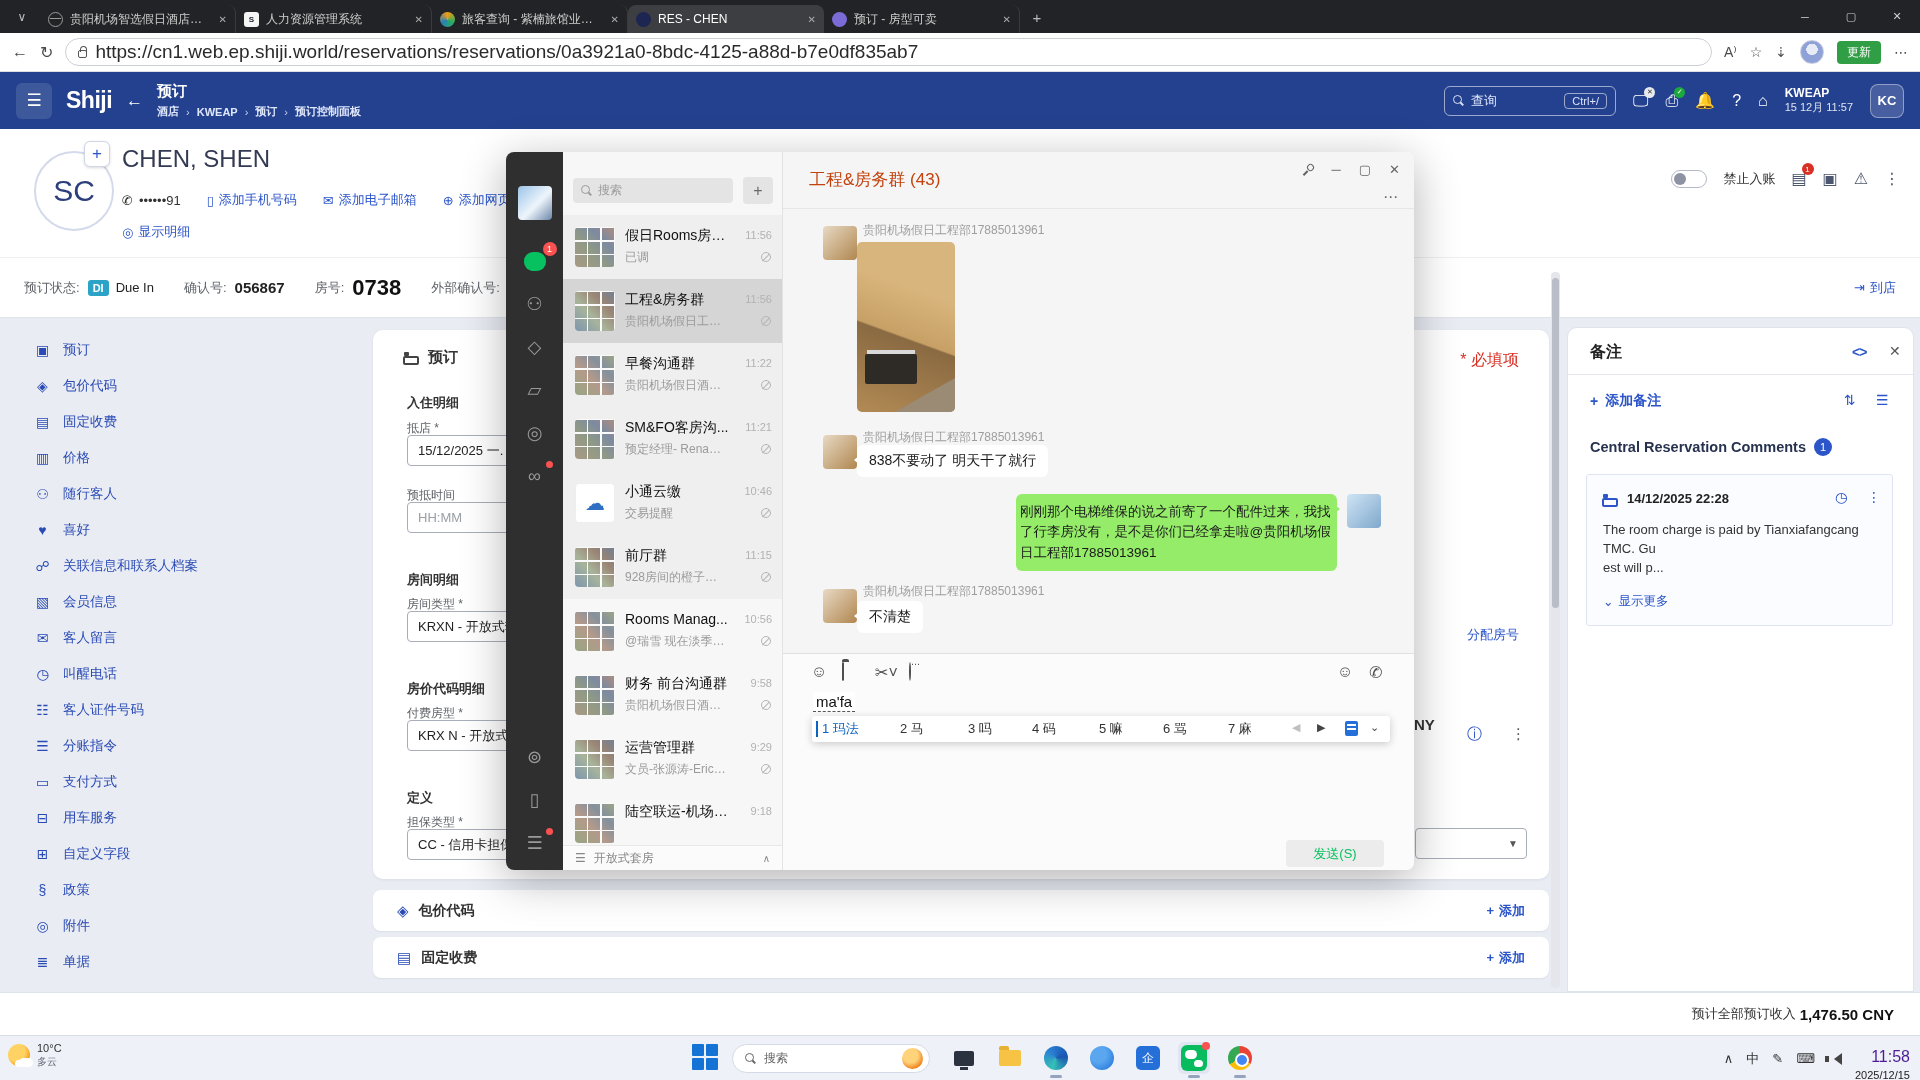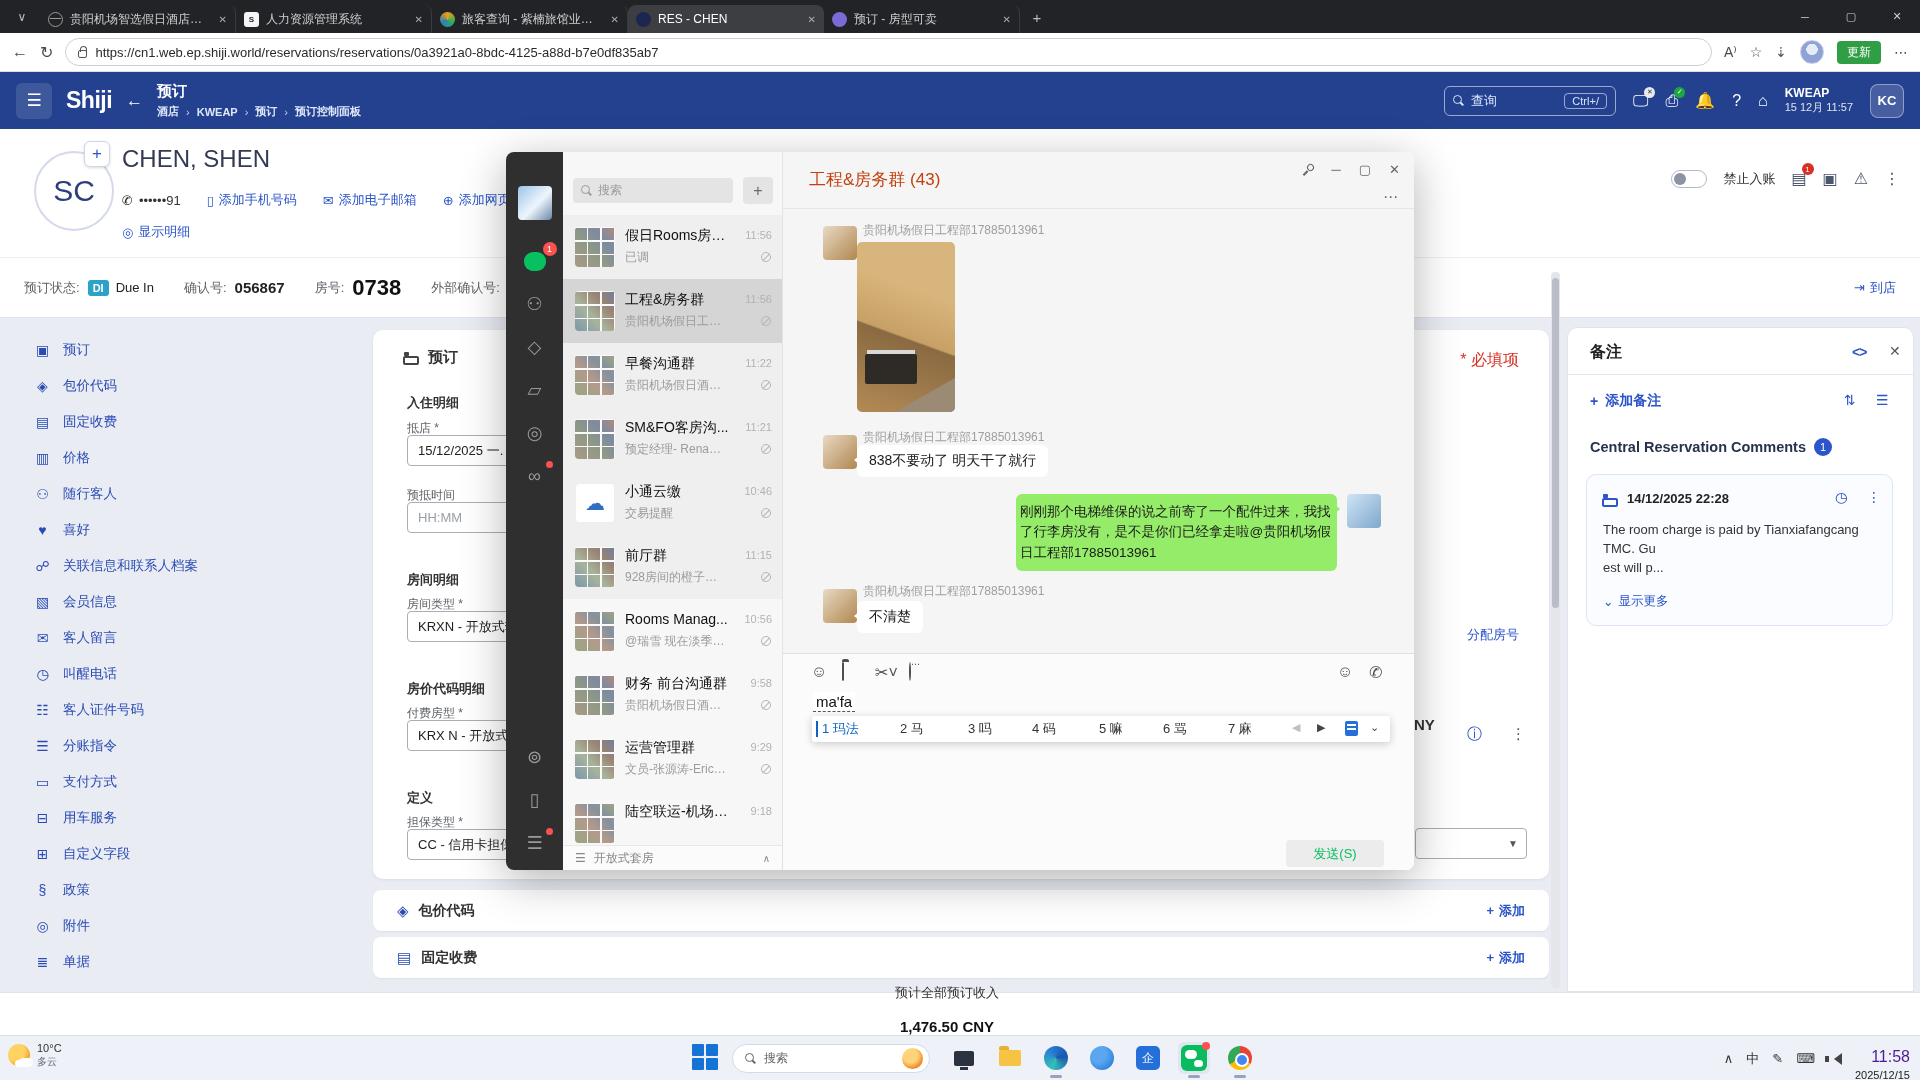--- a/index.html
+++ b/index.html
@@ -19,21 +19,21 @@
   .fav-shiji { background:#f5f5f5; border-radius:3px; color:#223; font-size:8px; font-weight:bold; display:flex; align-items:center; justify-content:center; }
   .fav-color { background:conic-gradient(#f39c12,#27ae60,#2980b9,#f39c12); }
   .fav-navy { background:#1d2650; }
   .fav-purple { background:#7b6bd6; }
   .newtab { width:26px; height:26px; margin:0 0 3px 4px; display:flex; align-items:center; justify-content:center; font-size:15px; color:#bbb; }
   .wincontrols { margin-left:auto; display:flex; height:33px; }
   .wincontrols span { width:46px; display:flex; align-items:center; justify-content:center; font-size:11px; color:#cfcfcf; }
 
   .toolbar { position:absolute; top:33px; left:0; right:0; height:39px; background:#fff; border-bottom:1px solid #dcdee2; display:flex; align-items:center; padding:0 12px; gap:12px; }
   .nav-ico { font-size:16px; color:#4a4a4a; }
-  .urlpill { flex:1; height:28px; border:1px solid #ccd0d6; border-radius:15px; background:#fff; display:flex; align-items:center; gap:8px; padding:0 12px; font-size:13px; color:#2a2a2a; overflow:hidden; }
+  .urlpill { flex:1; height:28px; border:1px solid #ccd0d6; border-radius:15px; background:#fff; display:flex; align-items:center; gap:8px; padding:0 12px; font-size:19px; color:#2a2a2a; overflow:hidden; }
   .lock { width:9px; height:8px; border:1.5px solid #555; border-radius:2px; position:relative; margin-top:4px; flex:none; }
   .lock::before { content:""; position:absolute; top:-5px; left:1px; width:5px; height:5px; border:1.5px solid #555; border-bottom:none; border-radius:4px 4px 0 0; }
   .tb-right { display:flex; align-items:center; gap:13px; }
   .tb-ico { font-size:14px; color:#4a4a4a; }
   .tb-avatar { width:24px; height:24px; border-radius:50%; background:radial-gradient(circle at 50% 38%, #e7ebf5 0 32%, #8fa2d8 33%); border:1px solid #c6cbe0; }
   .update-pill { background:#2f9e44; color:#fff; font-size:12px; padding:3px 10px; border-radius:4px; }
 
   
   .shiji { position:absolute; top:72px; left:0; right:0; height:57px; background:#24418f; color:#fff; display:flex; align-items:center; padding:0 16px; gap:14px; }
   .menu-btn { width:36px; height:36px; border-radius:6px; background:rgba(255,255,255,.12); display:flex; align-items:center; justify-content:center; font-size:17px; }
@@ -116,31 +116,31 @@
   .notes { position:absolute; left:1567px; top:327px; width:347px; height:665px; background:#fff; border:1px solid #dfe3ec; border-radius:10px 10px 0 0; z-index:5; }
   .n-title { position:absolute; left:22px; top:14px; font-size:16px; font-weight:bold; color:#222; }
   .n-code { position:absolute; left:284px; top:16px; color:#2b55c9; font-size:14px; font-weight:bold; letter-spacing:-1px; }
   .n-close { position:absolute; left:321px; top:15px; color:#555; font-size:14px; }
   .n-div { position:absolute; left:0; right:0; top:46px; border-top:1px solid #e4e7ee; }
   .n-add { position:absolute; left:22px; top:64px; color:#2b55c9; font-weight:bold; font-size:14px; display:flex; gap:7px; align-items:center; }
   .n-sort { position:absolute; left:276px; top:64px; color:#2b55c9; font-size:14px; }
   .n-filter { position:absolute; left:308px; top:64px; color:#2b55c9; font-size:14px; }
   .n-sec { position:absolute; left:22px; top:110px; font-size:14.5px; font-weight:bold; color:#26324e; display:flex; gap:8px; align-items:center; }
   .n-badge { width:18px; height:18px; border-radius:50%; background:#2b55c9; color:#fff; font-size:11px; display:flex; align-items:center; justify-content:center; font-weight:normal; }
-  .n-card { position:absolute; left:18px; top:146px; width:307px; height:152px; border:1px solid #dde4f2; border-radius:10px; background:#fbfcff; }
+  .n-card { position:absolute; left:18px; top:146px; width:307px; height:152px; border:1px solid #dde4f2; border-radius:3px; background:#fbfcff; }
   .nc-date { position:absolute; left:40px; top:16px; font-size:13px; font-weight:bold; color:#222; }
   .nc-bed { position:absolute; left:15px; top:18px; border-color:#2b55c9; }
   .nc-bed::before { background:#2b55c9; }
   .nc-clock { position:absolute; left:248px; top:14px; color:#2b55c9; font-size:14px; }
   .nc-kebab { position:absolute; left:280px; top:14px; color:#2b55c9; font-size:14px; }
   .nc-body { position:absolute; left:16px; top:46px; width:275px; font-size:13px; color:#333; line-height:1.45; white-space:pre-line; }
   .nc-more { position:absolute; left:16px; top:118px; color:#2b55c9; font-size:12.5px; display:flex; gap:5px; align-items:center; }
 
   
-  .bstrip { position:absolute; top:992px; left:0; right:0; height:43px; background:#fff; border-top:1px solid #dfe3ea; display:flex; align-items:center; justify-content:flex-end; padding-right:26px; gap:16px;flex-direction:column; }
+  .bstrip { position:absolute; top:992px; left:0; right:0; height:43px; background:#fff; border-top:1px solid #dfe3ea; display:flex; align-items:center; justify-content:flex-end; padding-right:26px; gap:4px; }
   .bstrip .l { font-size:13px; color:#333; }
   .bstrip .v { font-size:15px; font-weight:bold; color:#111; }
 
   .taskbar { position:absolute; bottom:0; left:0; right:0; height:45px; background:#eef1f7; border-top:1px solid #d8dde8; z-index:60; }
   .weather { position:absolute; left:8px; top:5px; display:flex; gap:7px; align-items:center; }
   .w-ico { width:22px; height:22px; border-radius:50%; background:radial-gradient(circle at 35% 35%, #ffd264 0 45%, #f5a623 70%); position:relative; }
   .w-ico::after { content:""; position:absolute; right:-3px; bottom:-1px; width:14px; height:9px; background:#fff; border-radius:6px; box-shadow:-5px 1px 0 -1px #fff; }
   .w-txt { display:flex; flex-direction:column; line-height:1.3; }
   .w-txt .a { font-size:11px; color:#333; }
   .w-txt .b { font-size:10px; color:#667; }

